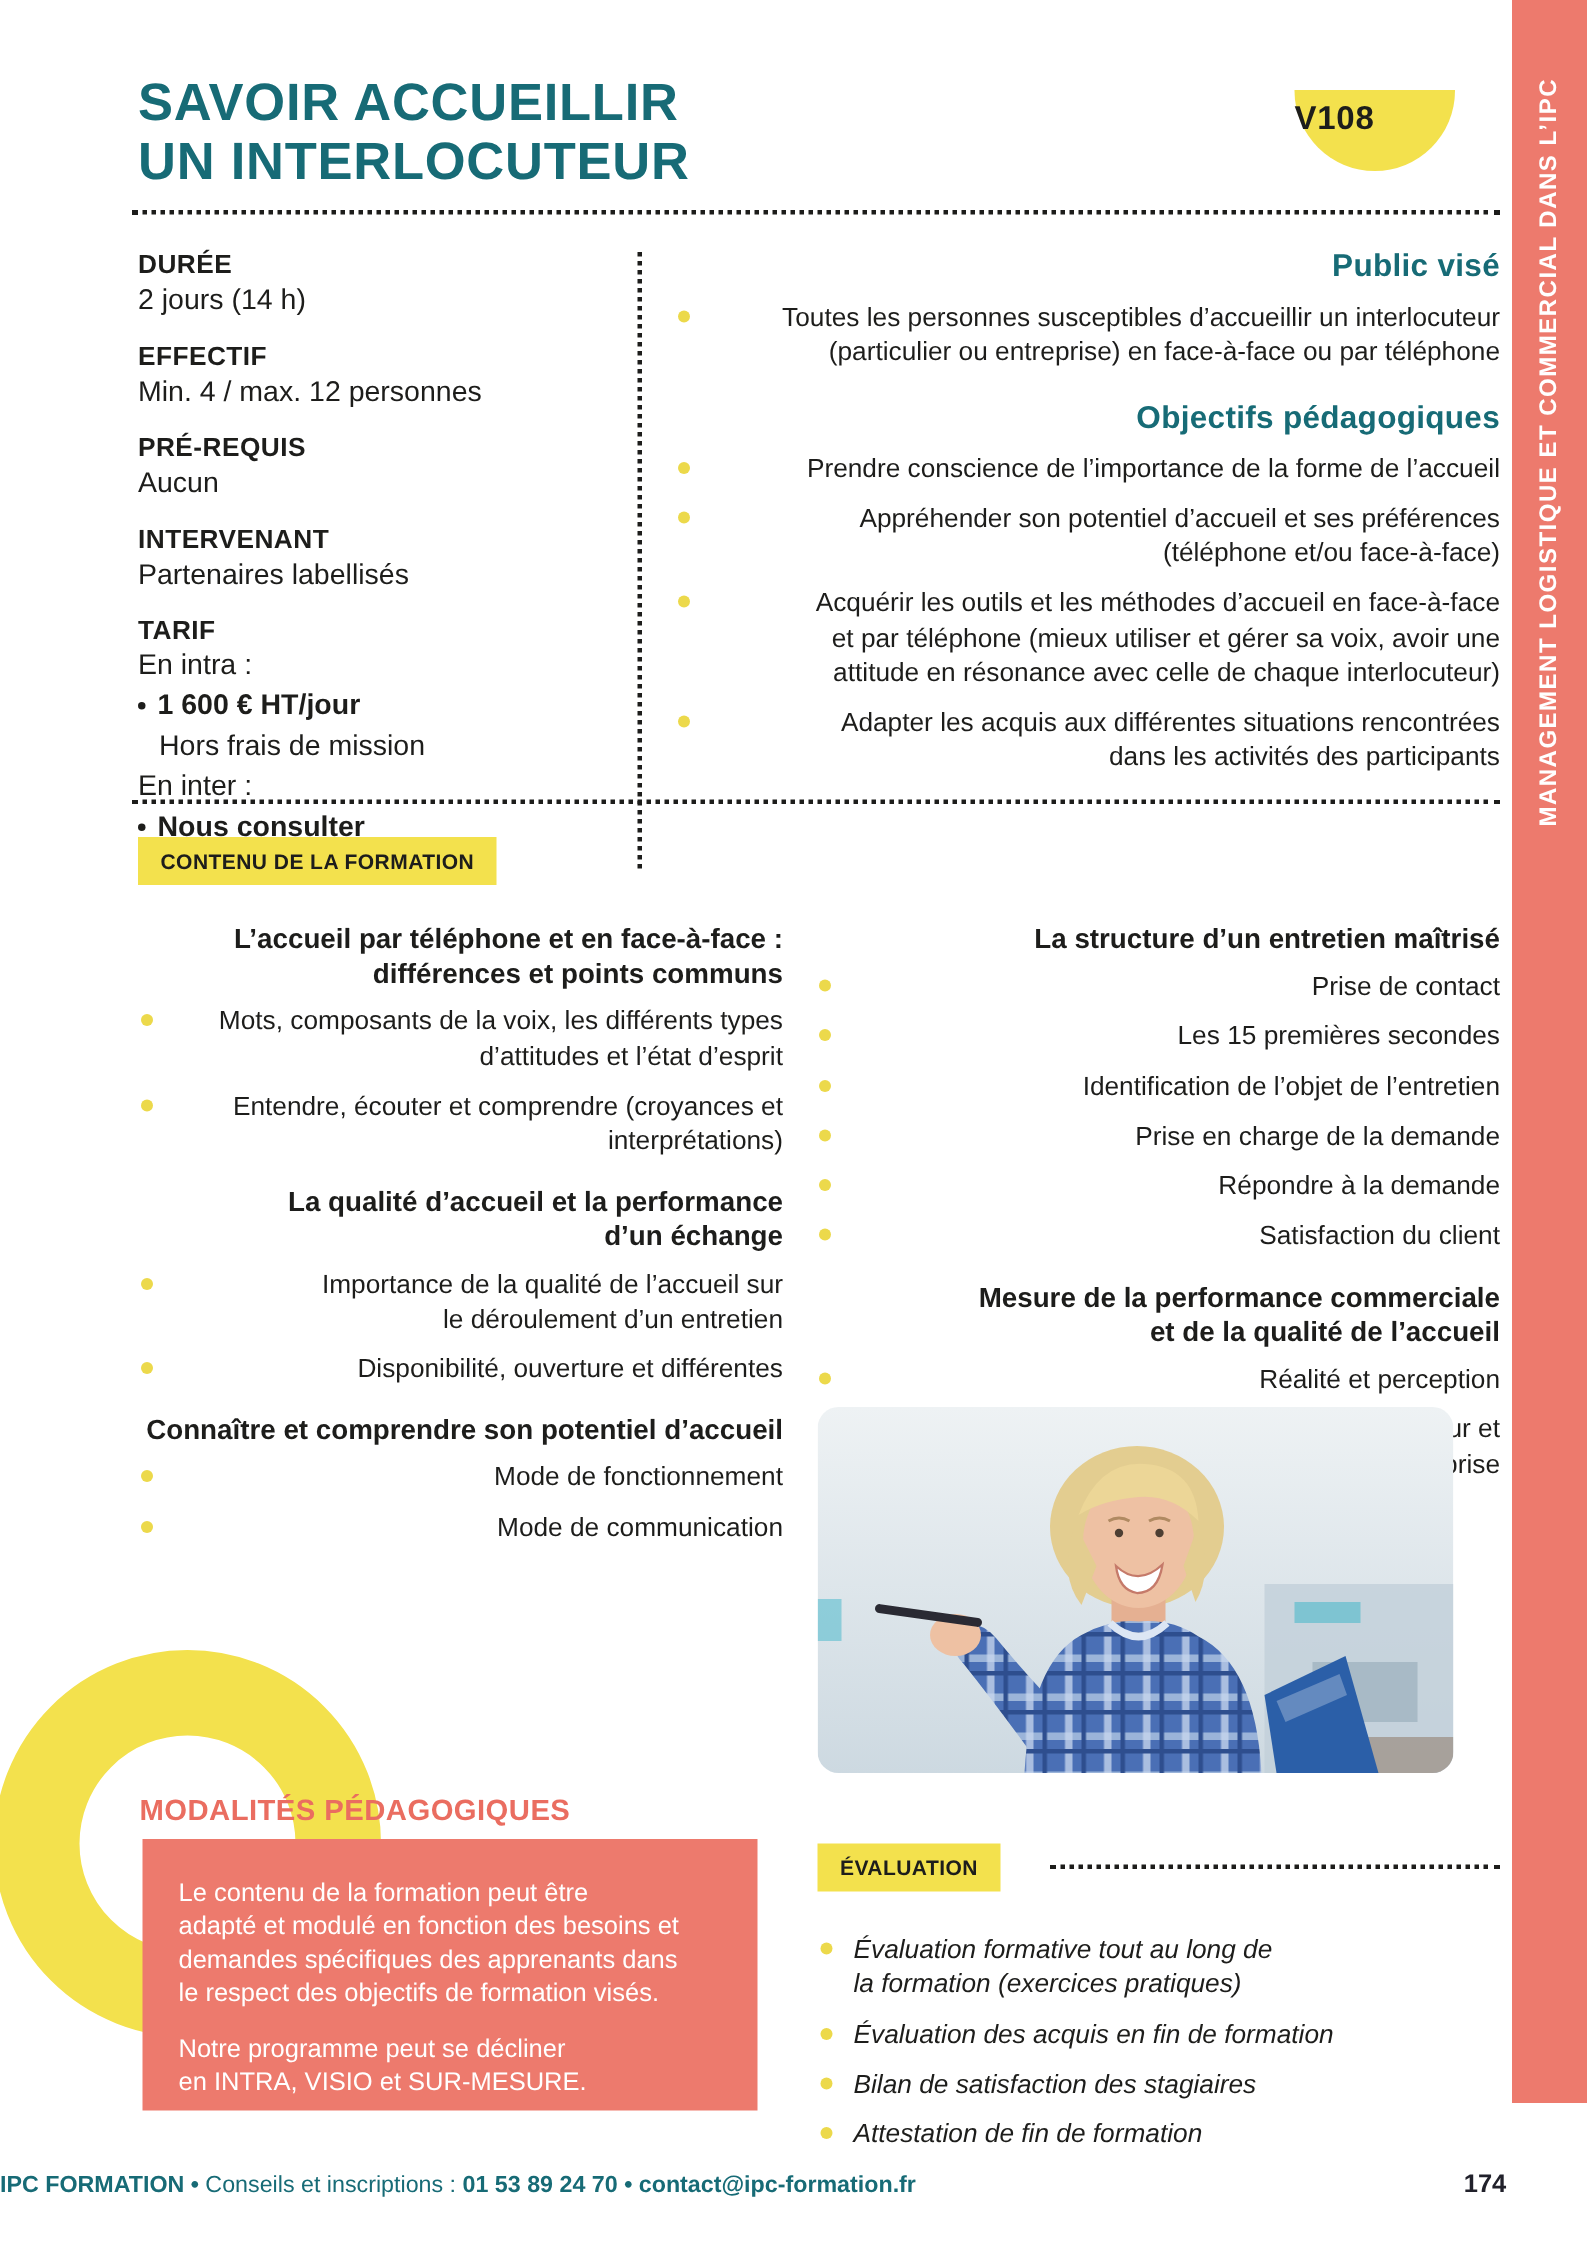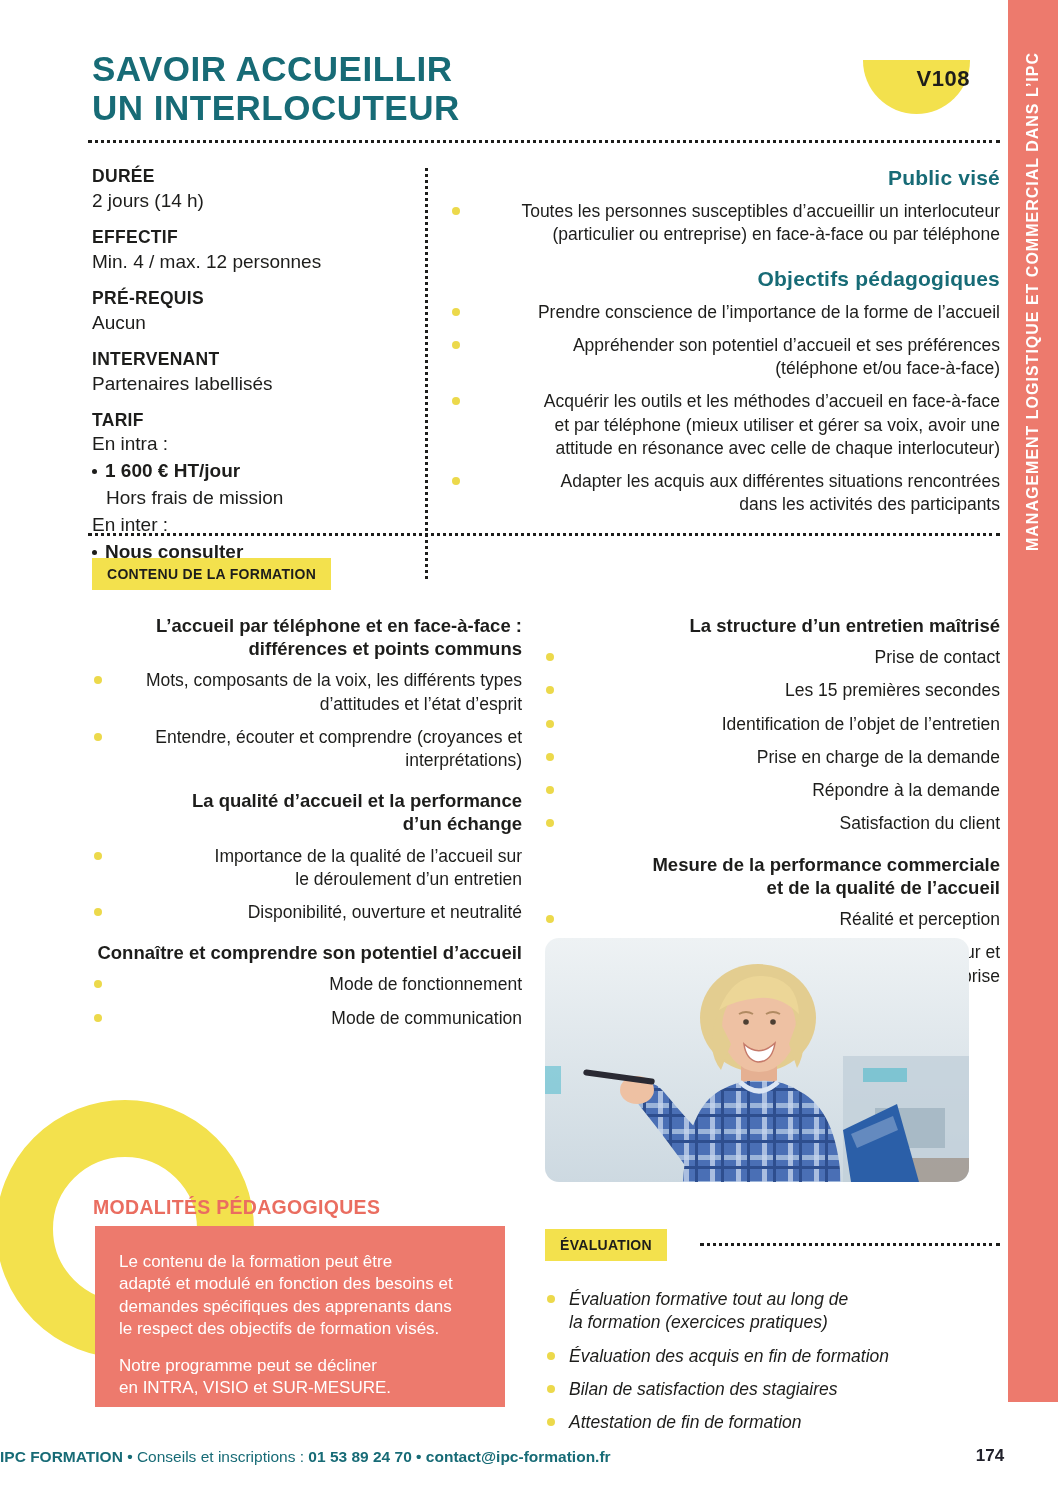--- a/index.html
+++ b/index.html
@@ -25,21 +25,21 @@
   }
 
   
   .title{position:absolute;left:92px;top:50px;color:var(--teal);font-weight:800;font-size:35px;line-height:1.1;letter-spacing:.5px;}
 
   
   .badge{
     position:absolute;left:863px;top:60px;width:107px;height:54px;
     background:var(--yellow);
     border-radius:0 0 54px 54px;
-    display:flex;align-items:flex-start;justify-content:flex-end;
+    display:flex;align-items:flex-start;justify-content:flex-start;
   }
   .badge span{font-weight:800;font-size:22px;color:var(--ink);margin-top:6px;letter-spacing:.5px;}
 
   
   .rule{position:absolute;left:88px;width:912px;border-top:3px dotted var(--ink);}
   .rule-top{top:140px;}
   .rule-mid{top:533px;}
 
   
   .info{position:absolute;left:92px;top:166px;width:908px;display:flex;}
@@ -201,21 +201,21 @@
           <li>Entendre, écouter et comprendre (croyances et
 interprétations)</li>
         </ul>
       </div>
       <div class="block">
         <h4>La qualité d’accueil et la performance
 d’un échange</h4>
         <ul class="blist">
           <li>Importance de la qualité de l’accueil sur
 le déroulement d’un entretien</li>
-          <li>Disponibilité, ouverture et neutralité</li>
+          <li>Disponibilité, ouverture et différentes</li>
         </ul>
       </div>
       <div class="block">
         <h4>Connaître et comprendre son potentiel d’accueil</h4>
         <ul class="blist">
           <li>Mode de fonctionnement</li>
           <li>Mode de communication</li>
         </ul>
       </div>
     </div>

